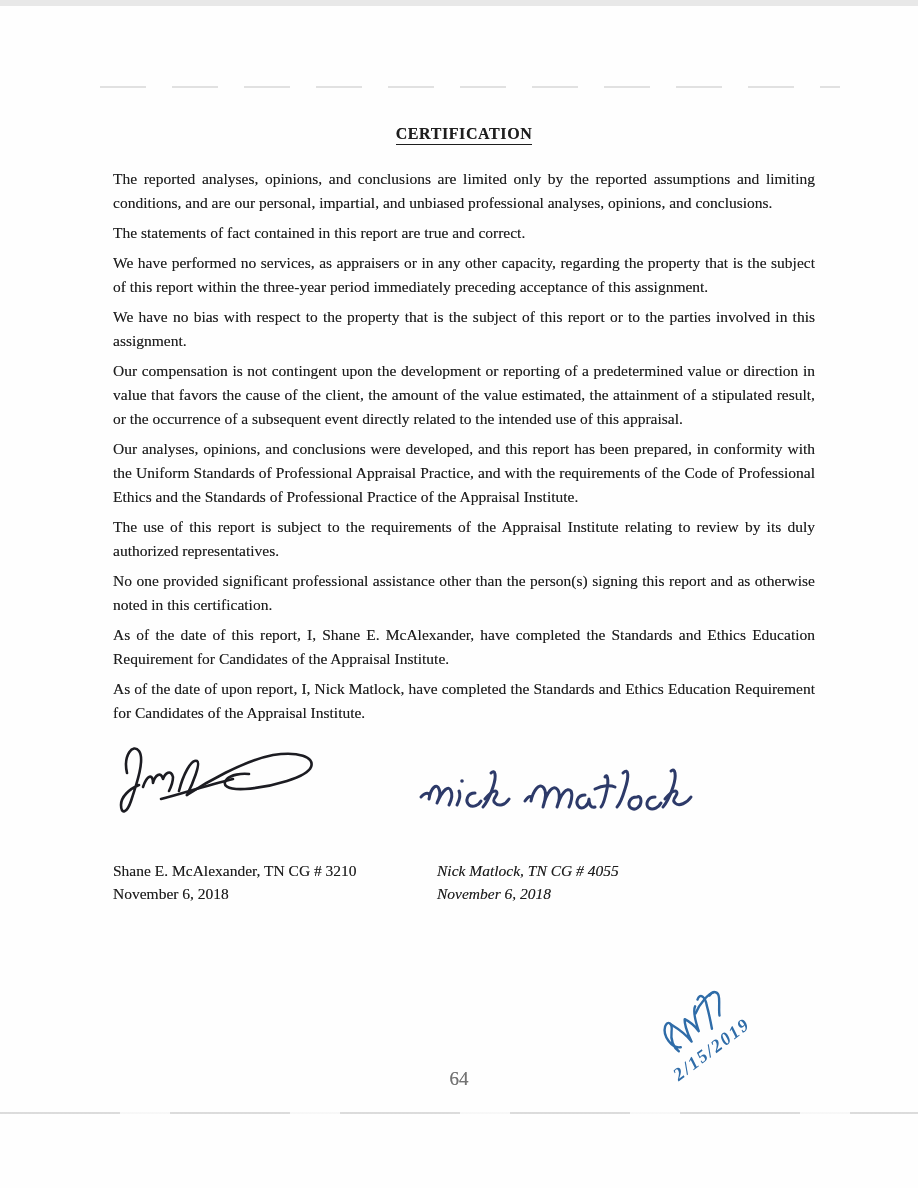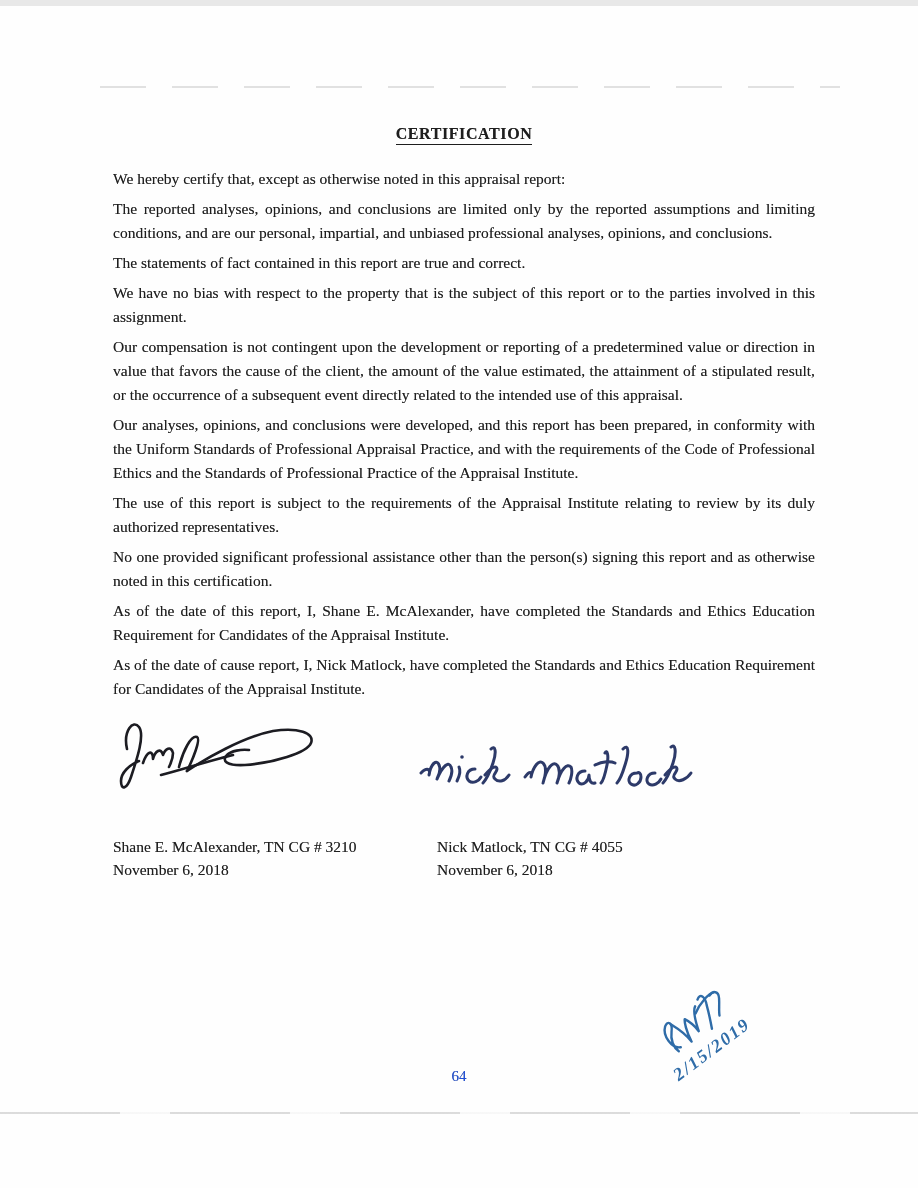--- a/index.html
+++ b/index.html
@@ -22,24 +22,24 @@
   }
   .paragraphs p{
     margin:0 0 6px 0;font-size:15.5px;line-height:24px;
     text-align:justify;text-shadow:0 0 .45px rgba(20,20,20,.5);
   }
   .sig-row{position:relative;height:128px;}
   .sig-left{position:absolute;left:0;top:8px;}
   .sig-right{position:absolute;left:300px;top:24px;}
   .name-row{position:relative;font-size:15.5px;line-height:23px;text-shadow:0 0 .45px rgba(20,20,20,.5);}
   .name-left{position:absolute;left:0;top:0;}
-  .name-right{position:absolute;left:324px;top:0;}
+  .name-right{position:absolute;left:324px;top:0;font-style:italic;}
   .page-number{
     position:absolute;left:0;right:0;top:1062px;text-align:center;
-    font-size:15px;color:#1d4ed8;text-shadow:0 0 .4px rgba(20,20,20,.45);
+    font-size:19px;color:#737373;text-shadow:0 0 .4px rgba(20,20,20,.45);
   }
   .annotation{
     position:absolute;left:652px;top:972px;width:150px;
     transform:rotate(-37deg);transform-origin:50% 50%;
     color:#2f6ca8;
   }
   .annotation .ann-date{
     font-size:18px;font-style:italic;letter-spacing:2px;font-weight:bold;
     margin-top:-4px;margin-left:-6px;
   }
@@ -57,30 +57,30 @@
 <body>
 
 <div class="page">
 
   <div class="artifact-top"></div>
 
   <div class="content">
     <h1 class="doc-title"><span>CERTIFICATION</span></h1>
 
     <div class="paragraphs">
-        <p>We hereby certify that, except as otherwise noted in this appraisal report:</p>
         <p>The reported analyses, opinions, and conclusions are limited only by the reported assumptions and limiting conditions, and are our personal, impartial, and unbiased professional analyses, opinions, and conclusions.</p>
         <p>The statements of fact contained in this report are true and correct.</p>
+        <p>We have performed no services, as appraisers or in any other capacity, regarding the property that is the subject of this report within the three-year period immediately preceding acceptance of this assignment.</p>
         <p>We have no bias with respect to the property that is the subject of this report or to the parties involved in this assignment.</p>
         <p>Our compensation is not contingent upon the development or reporting of a predetermined value or direction in value that favors the cause of the client, the amount of the value estimated, the attainment of a stipulated result, or the occurrence of a subsequent event directly related to the intended use of this appraisal.</p>
         <p>Our analyses, opinions, and conclusions were developed, and this report has been prepared, in conformity with the Uniform Standards of Professional Appraisal Practice, and with the requirements of the Code of Professional Ethics and the Standards of Professional Practice of the Appraisal Institute.</p>
         <p>The use of this report is subject to the requirements of the Appraisal Institute relating to review by its duly authorized representatives.</p>
         <p>No one provided significant professional assistance other than the person(s) signing this report and as otherwise noted in this certification.</p>
         <p>As of the date of this report, I, Shane E. McAlexander, have completed the Standards and Ethics Education Requirement for Candidates of the Appraisal Institute.</p>
-        <p>As of the date of cause report, I, Nick Matlock, have completed the Standards and Ethics Education Requirement for Candidates of the Appraisal Institute.</p>
+        <p>As of the date of upon report, I, Nick Matlock, have completed the Standards and Ethics Education Requirement for Candidates of the Appraisal Institute.</p>
       </div>
 
     <div class="sig-row">
       <svg class="sig-left" width="210" height="92" viewBox="0 0 210 92">
         <g class="ink" stroke="#1c1c22" stroke-width="2.6">
           <path d="M14,34 C10,16 20,4 26,12 C32,20 24,44 18,62 C14,74 8,76 8,66 C8,58 16,50 26,46"></path>
           <path d="M30,48 C34,36 40,34 40,44 C42,36 48,32 50,40 C52,34 58,30 60,38 C60,44 58,48 56,52"></path>
           <path d="M66,52 C70,36 78,20 84,22 C88,24 80,44 74,56"></path>
           <path d="M74,56 C92,44 130,22 160,16 C185,12 202,18 198,28 C194,38 160,48 132,50 C114,51 108,46 114,40 C118,36 128,34 136,35"></path>
           <path d="M48,60 C70,54 96,46 120,40"></path>

